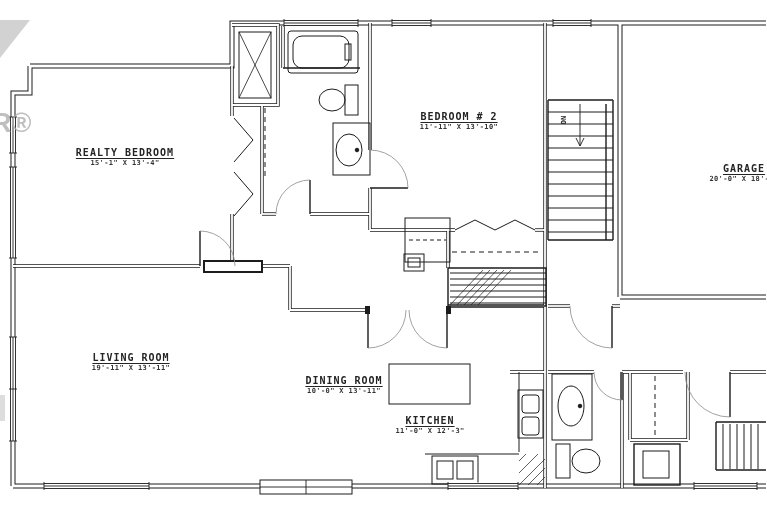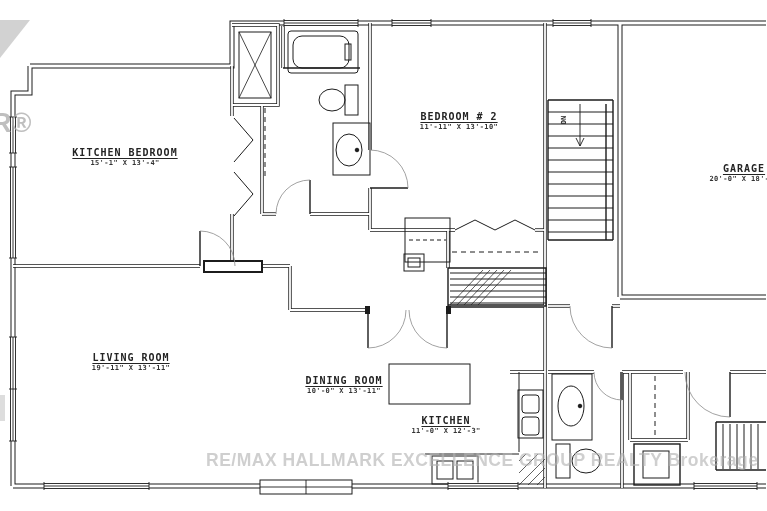--- a/index.html
+++ b/index.html
@@ -219,42 +219,41 @@
       <rect x="694" y="482.5" width="63" height="7" fill="#fff"></rect>
       <path d="M694,483.5 H757 M694,486 H757 M694,488.5 H757 M694,482 V490 M757,482 V490" stroke="#1c1c1c" stroke-width="0.9" fill="none"></path>
       <g>
         <rect x="260" y="480" width="92" height="14" fill="#fff" stroke="#1c1c1c" stroke-width="1"></rect>
         <path d="M260,487 H352 M306,480 V494" stroke="#1c1c1c" stroke-width="0.9" fill="none"></path>
       </g>
     </g>
   </svg>
 
   <div class="room-label" style="left:125px;top:147px;">
-    <div class="room-name">KITCHEN BEDROOM</div>
+    <div class="room-name">REALTY BEDROOM</div>
     <div class="room-dims">15'-1" X 13'-4"</div>
   </div>
   <div class="room-label" style="left:459px;top:111px;">
     <div class="room-name">BEDROOM # 2</div>
     <div class="room-dims">11'-11" X 13'-10"</div>
   </div>
   <div class="room-label" style="left:744px;top:163px;">
     <div class="room-name">GARAGE</div>
     <div class="room-dims">20'-0" X 18'-2"</div>
   </div>
   <div class="room-label" style="left:131px;top:352px;text-align:center;">
     <div class="room-name">LIVING ROOM</div>
     <div class="room-dims">19'-11" X 13'-11"</div>
   </div>
   <div class="room-label" style="left:314px;top:375px;margin-left:30px;">
     <div class="room-name">DINING ROOM</div>
     <div class="room-dims">10'-0" X 13'-11"</div>
   </div>
-  <div class="room-label" style="left:446px;top:415px;">
+  <div class="room-label" style="left:430px;top:415px;">
     <div class="room-name">KITCHEN</div>
     <div class="room-dims">11'-0" X 12'-3"</div>
   </div>
 
   <div class="dn-label">DN</div>
 
-  <div class="watermark-text">RE/MAX HALLMARK EXCELLENCE GROUP REALTY Brokerage</div>
   <div class="watermark-r">R®</div>
 
 </div>
 
 </body></html>

